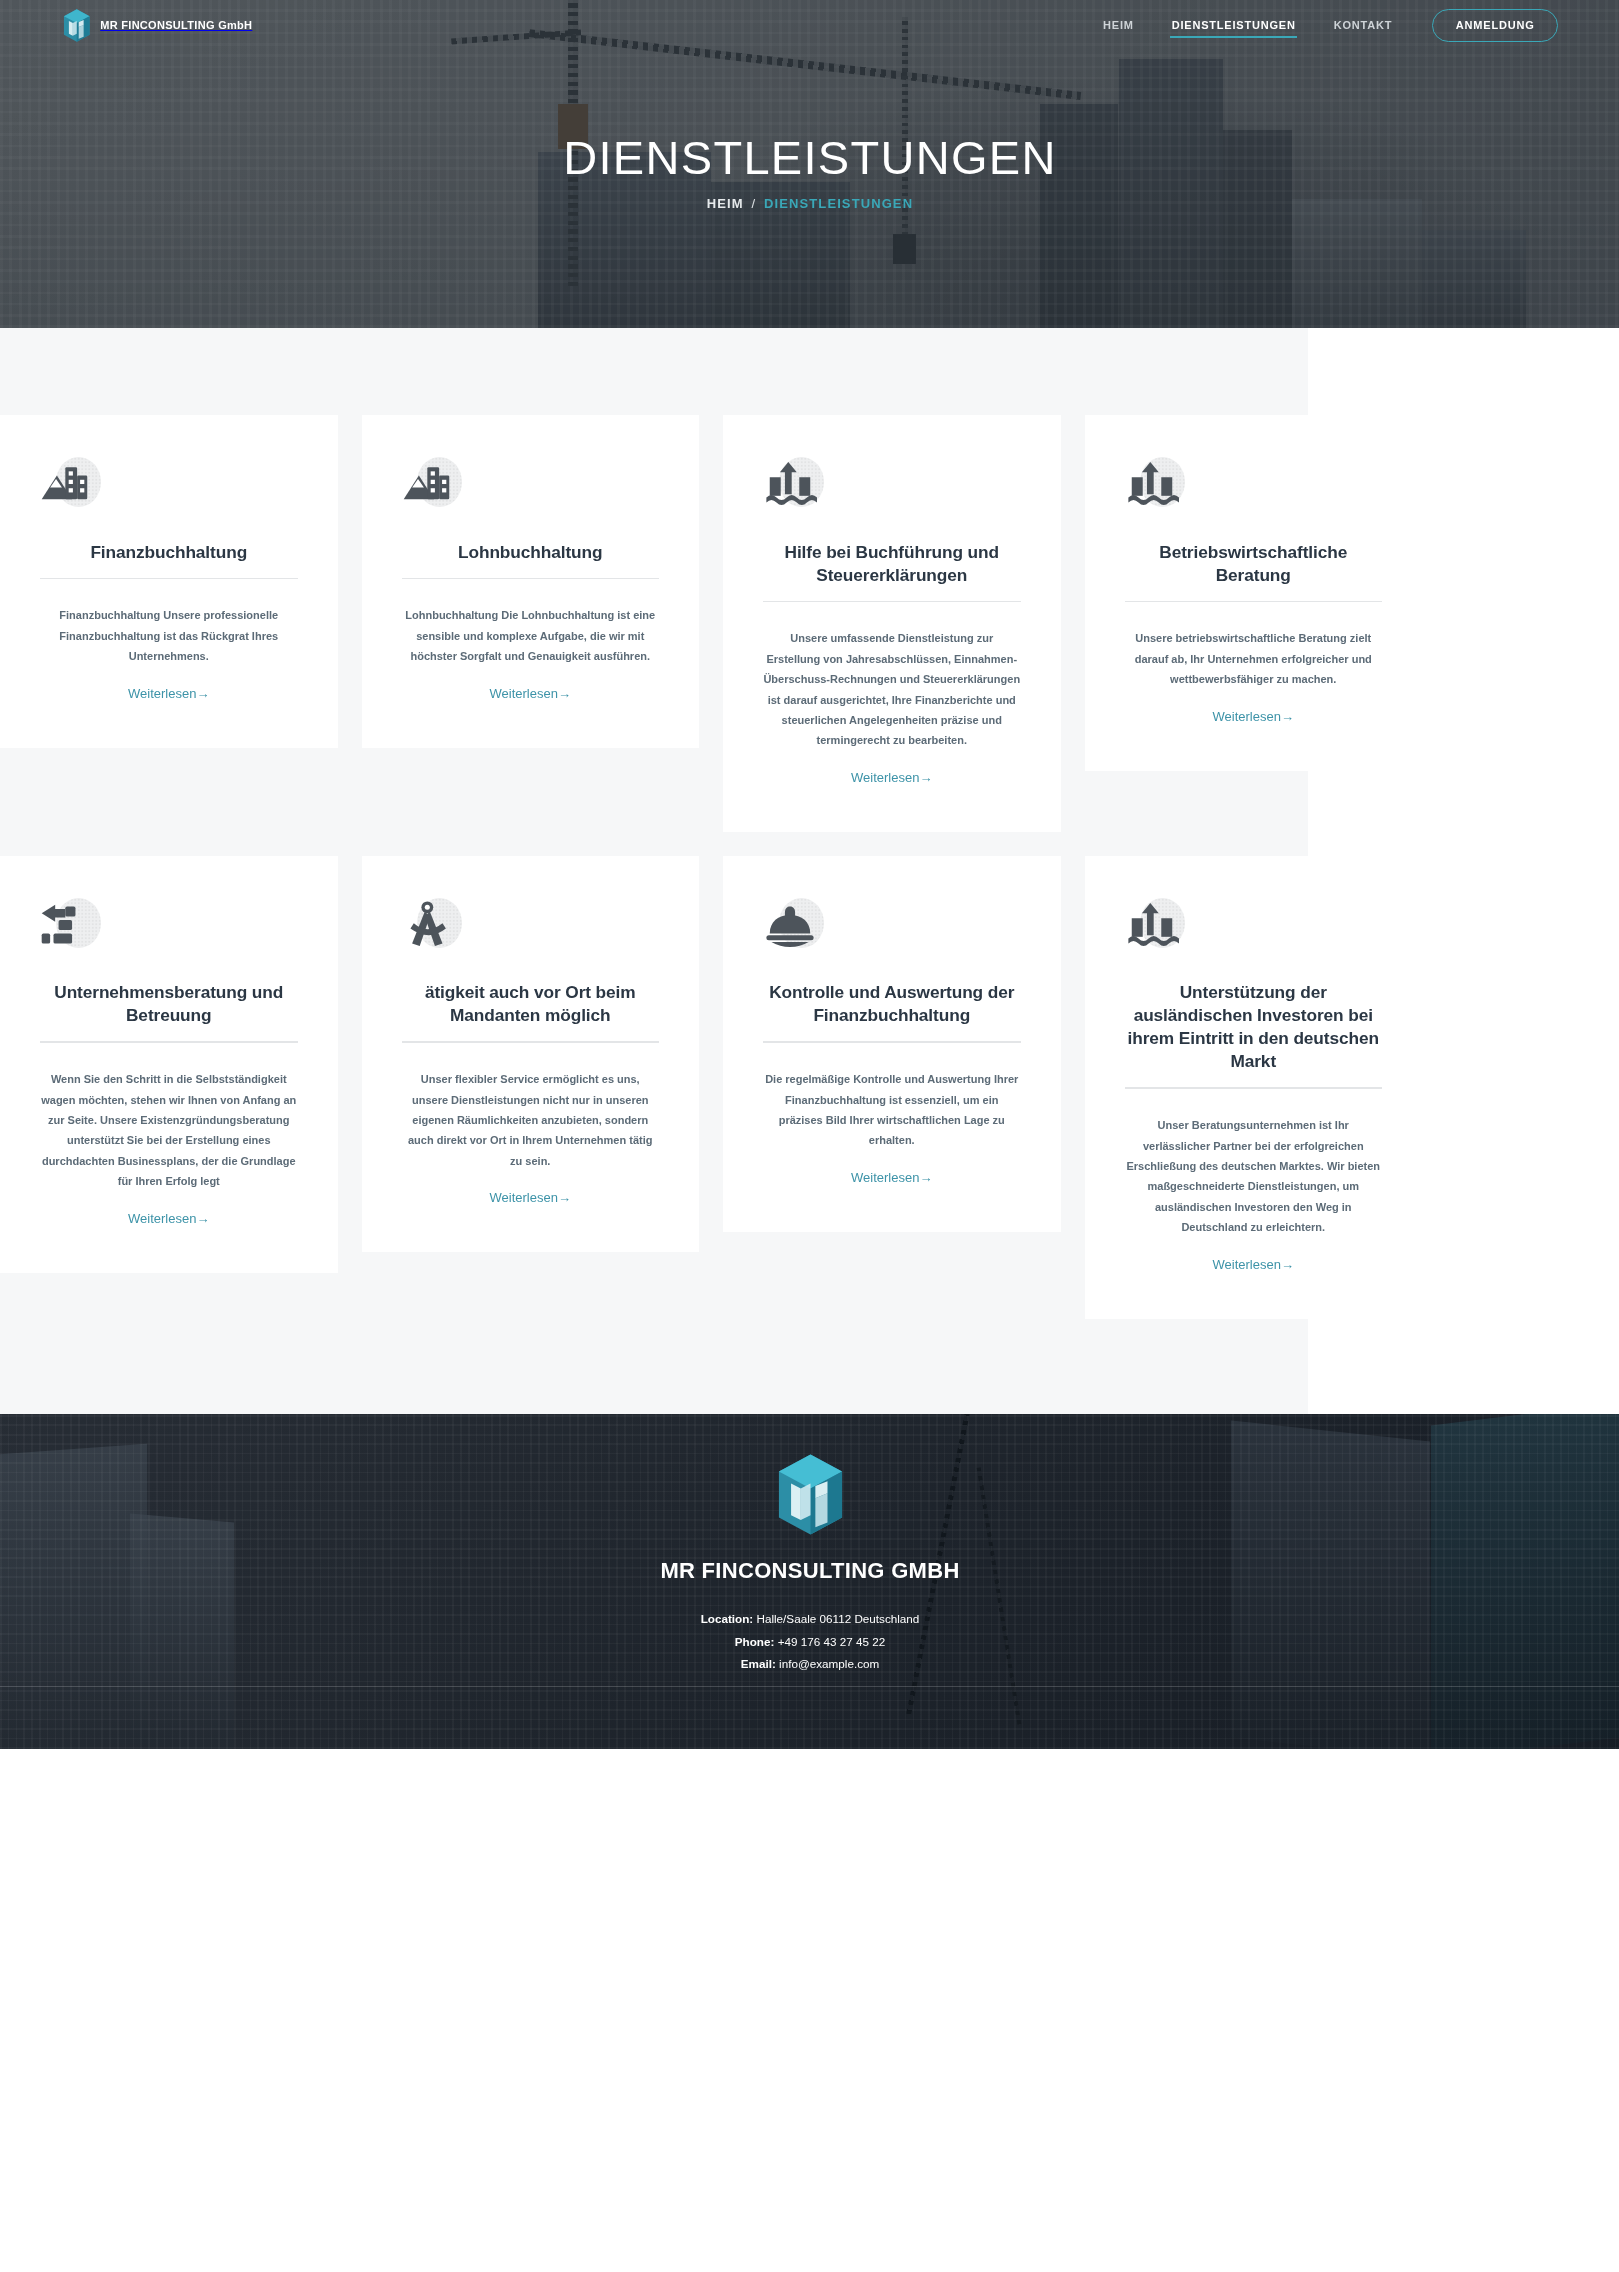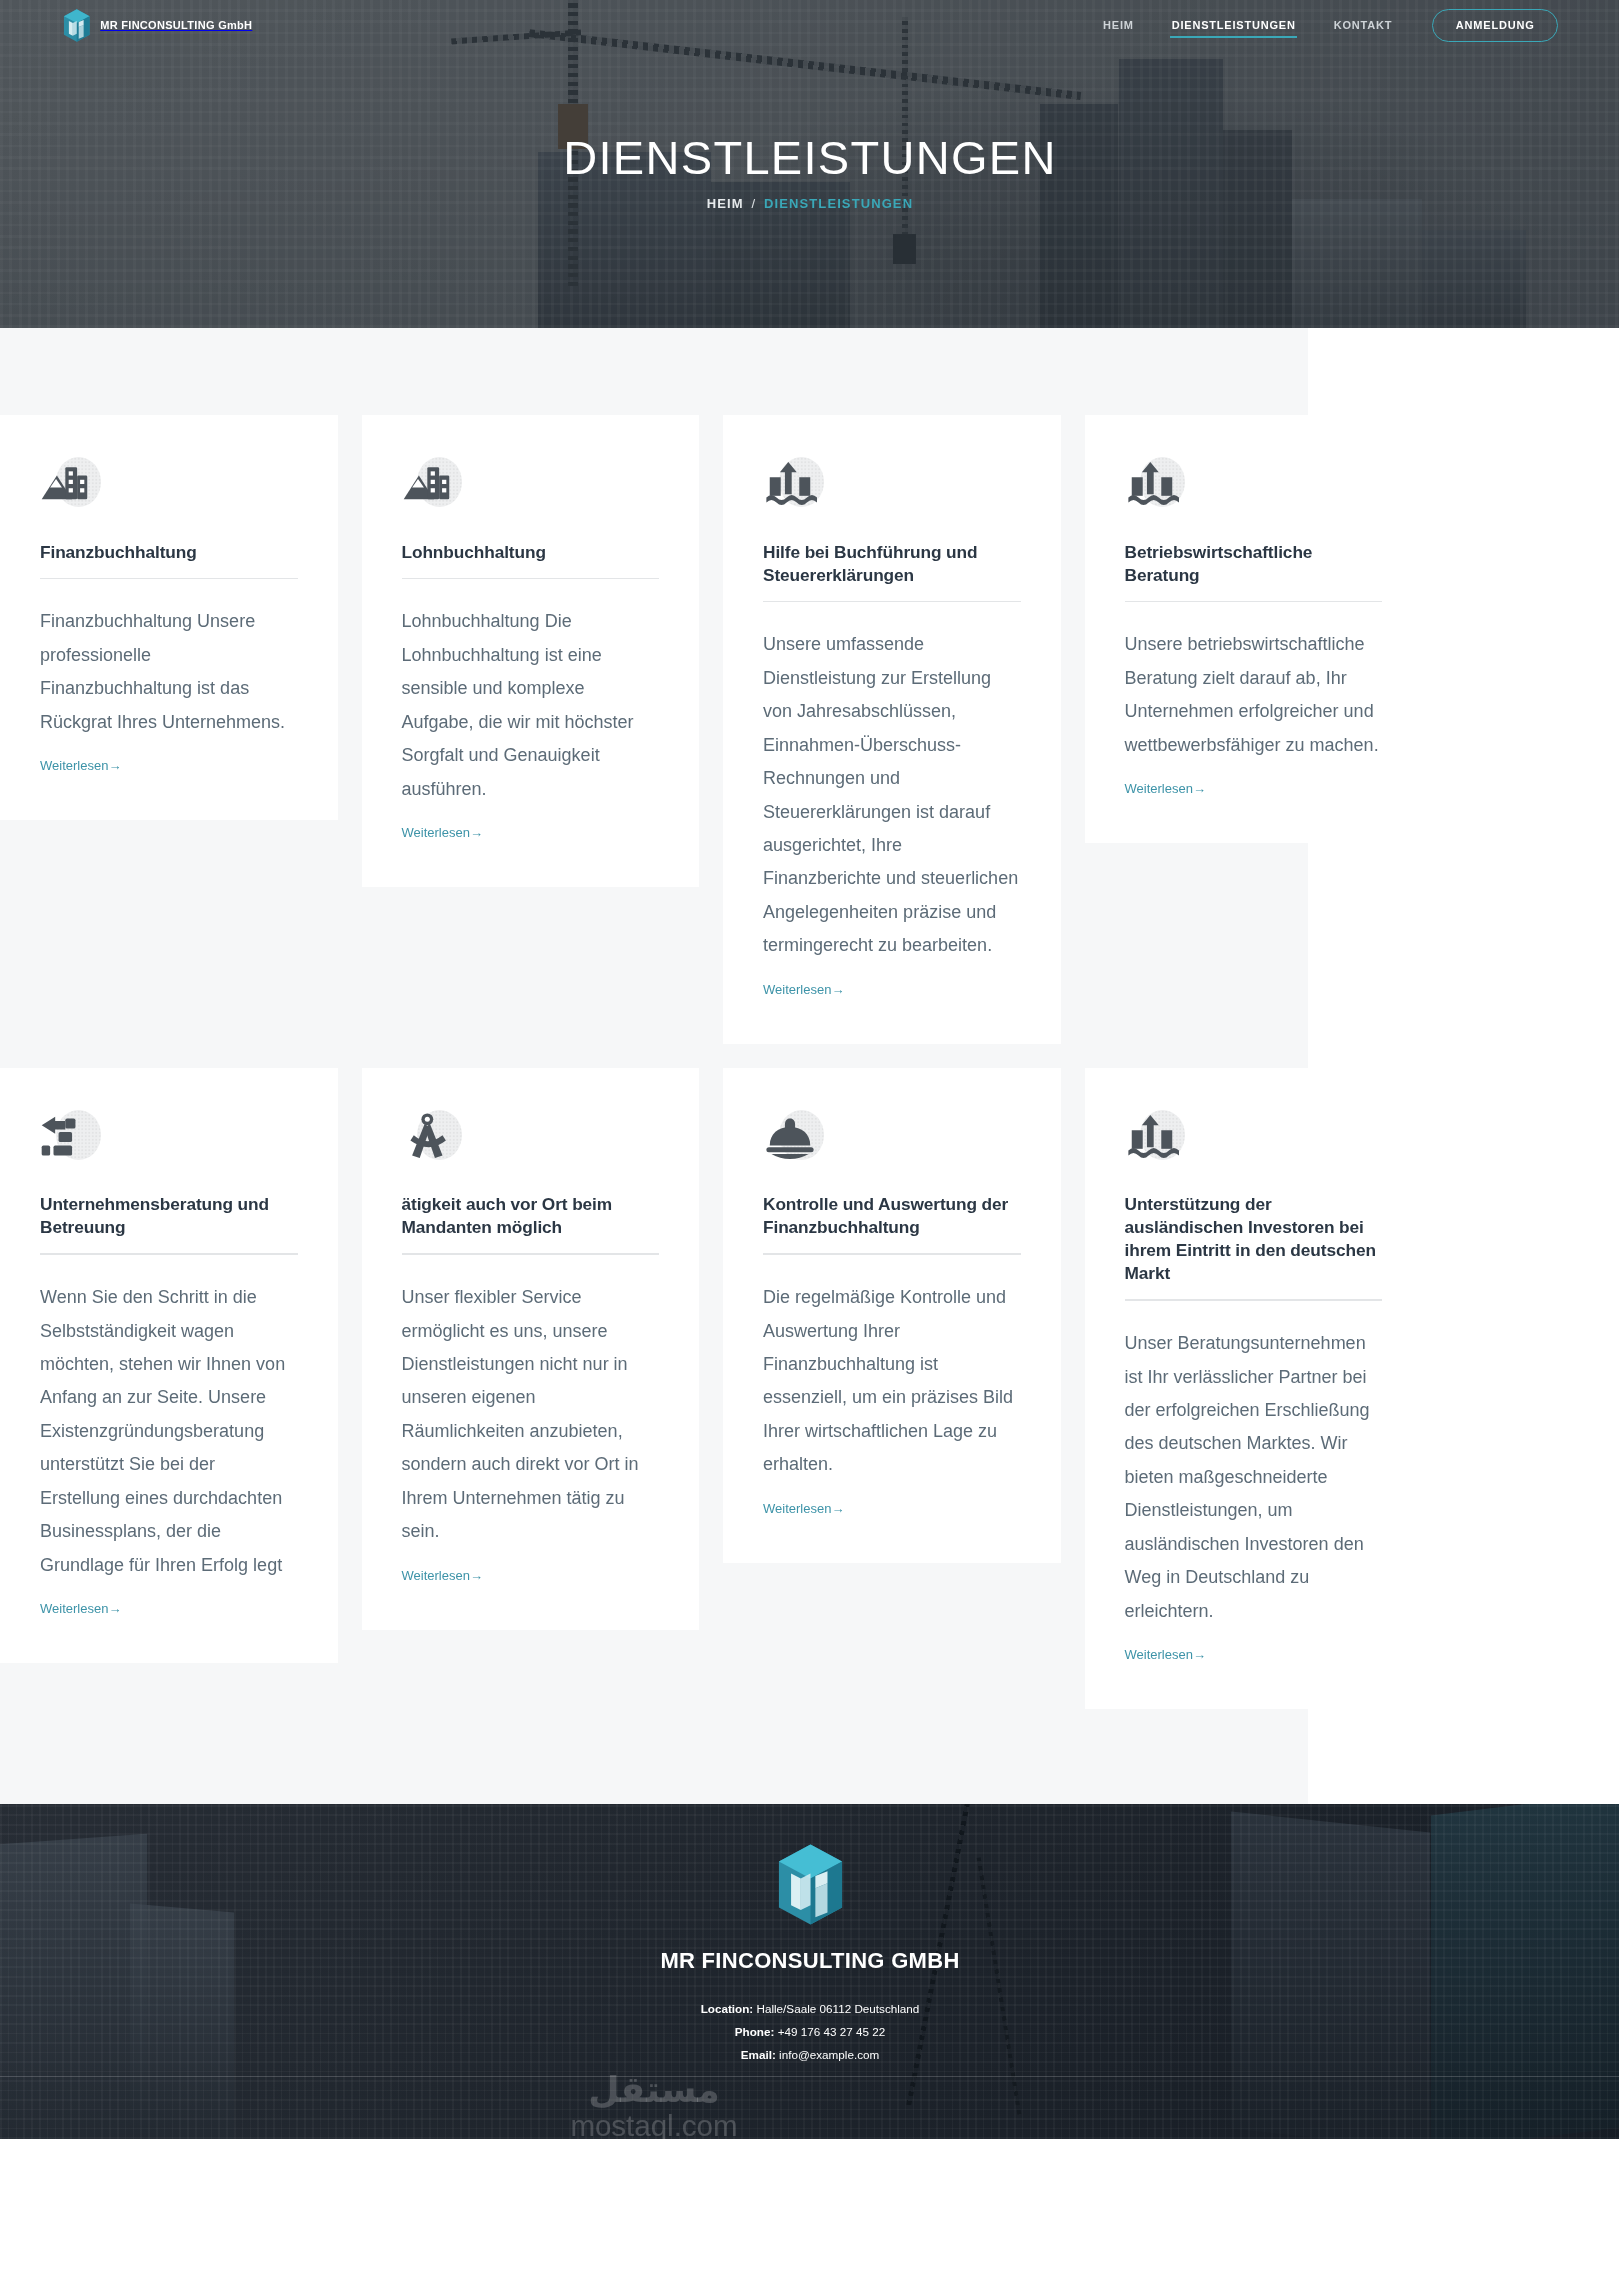--- a/index.html
+++ b/index.html
@@ -106,20 +106,21 @@
   .breadcrumb .sep { color:#dfe4e7; font-weight:400; }
   .breadcrumb .crumb-current { color:#3aa8b8; }
   .breadcrumb a { color: inherit; text-decoration: none; }
 
   
   .services { background:#f6f7f8; padding: 87px 0 95px; }
   .grid {
     width: 1422px; margin: 0 auto;
     display: grid; grid-template-columns: repeat(4, 1fr); gap: 24px;
     align-items: start;
+    text-align: center;
   }
   .card {
     background:#ffffff; padding: 42px 40px 47px;
     display:flex; flex-direction:column;
   }
   .card-icon {
     position: relative; width: 54px; height: 54px; margin-bottom: 29.5px;
   }
   .icon-blob {
     position:absolute; left: 15.6px; top: 0;
@@ -131,21 +132,21 @@
     background-image: radial-gradient(rgba(0,0,0,.05) 0.9px, transparent 0.9px);
     background-size: 3.5px 3.5px;
   }
   .card-icon svg { position:relative; z-index:2; display:block; }
   .card-title {
     color:#2b3744; font-size: 17.3px; font-weight: 700; line-height: 1.33;
     letter-spacing: -0.1px; padding-bottom: 14px;
   }
   .title-rule { height: 1.7px; background:#e3e5e7; margin-bottom: 26px; }
   .card-text {
-    color:#5c6b77; font-size: 18px; line-height: 1.86; font-weight:400;
+    color:#5c6b77; font-size: 11px; line-height: 1.86; font-weight:700;
     flex: 1 1 auto;
   }
   .card-link {
     display:inline-block; margin-top: 19px; color:#3d93a8; font-size: 13px;
     text-decoration:none; white-space: nowrap;
   }
 
   
   .footer {
     position: relative; width:1620px; height: 335px; overflow:hidden;

